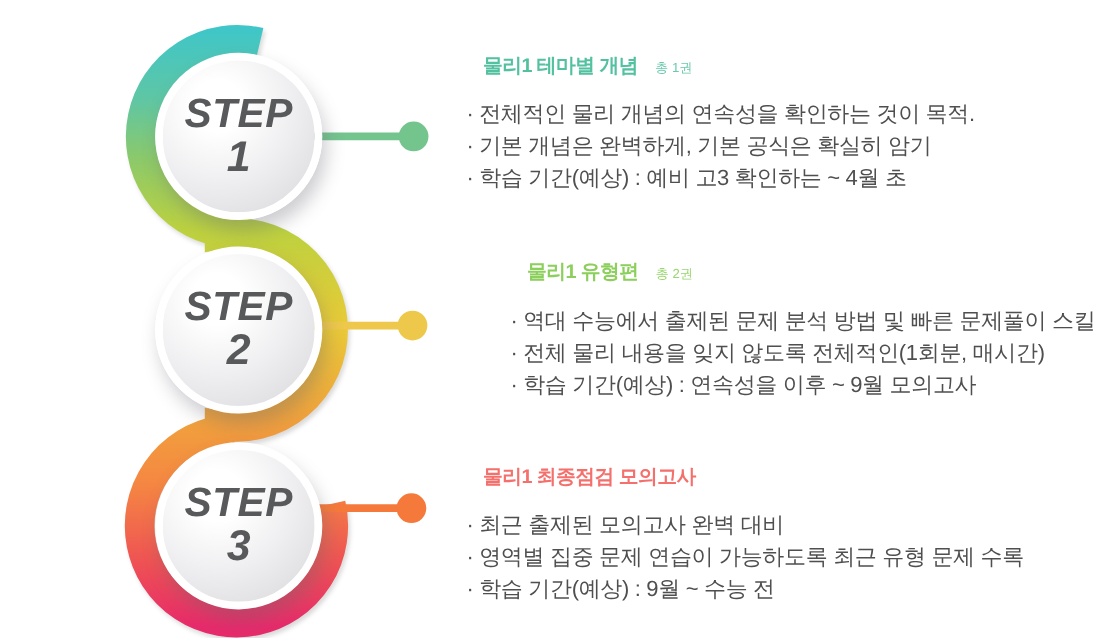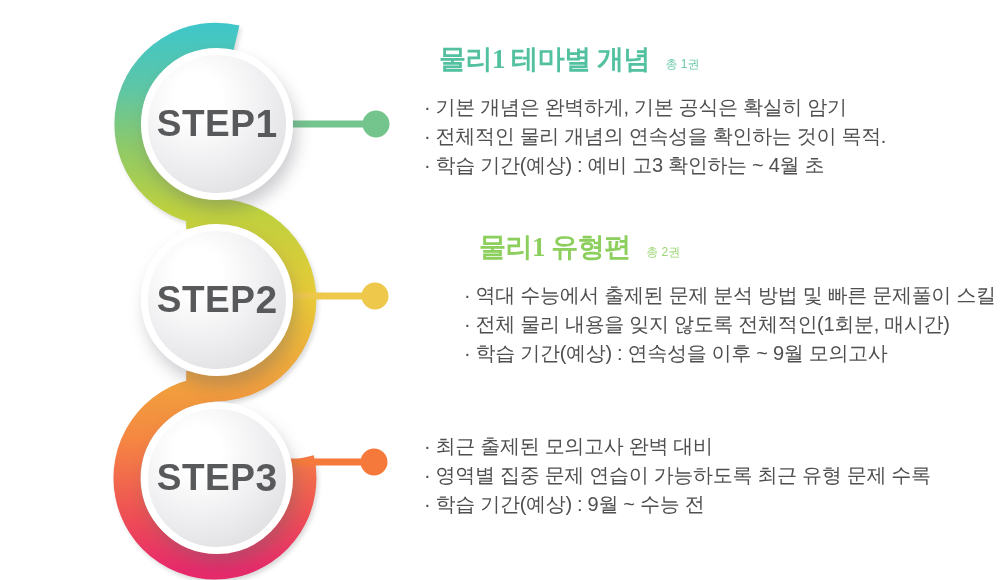--- a/index.html
+++ b/index.html
@@ -10,38 +10,38 @@
   }
   .canvas{position:absolute;top:0;left:0;width:1000px;height:580px;}
   svg.graphic{position:absolute;top:0;left:0;}
   .snake{filter:drop-shadow(2px 3px 2px rgba(0,0,0,0.14));}
 
   .step-circle{
     position:absolute;width:152px;height:152px;border-radius:50%;
     box-sizing:border-box;border:7px solid #ffffff;
     background:radial-gradient(circle at 36% 30%, #ffffff 18%, #efeff1 52%, #e2e2e5 78%, #cfcfd3 100%);
     box-shadow:4px 10px 16px rgba(100,100,112,0.32);
-    display:flex;flex-direction:row;align-items:center;justify-content:center;
+    display:flex;flex-direction:column;align-items:center;justify-content:center;font-style:italic;
   }
   .step-word{
     font-size:37px;font-weight:bold;color:#58595b;letter-spacing:0.5px;line-height:38px;
   }
   .step-num{
     font-size:39px;font-weight:bold;color:#58595b;line-height:42px;
   }
   .circle-1{left:141px;top:48px;}
   .circle-2{left:141px;top:224px;}
   .circle-3{left:141px;top:402px;}
 
   .text-block{position:absolute;left:424px;width:560px;}
   .block-1{top:44px;}
   .block-2{top:232px;margin-left:40px;}
   .block-3{top:418px;}
   .title-row{margin-left:15px;line-height:30px;white-space:nowrap;}
-  .title{font-size:27px;font-weight:bold;letter-spacing:-0.5px;font-family:Liberation Serif, serif;}
+  .title{font-size:18px;font-weight:bold;letter-spacing:-0.5px;}
   .badge{font-size:12px;font-weight:normal;margin-left:11px;}
   .bullets{margin-top:14px;}
   .bullet{font-size:20px;color:#4f4f4f;line-height:29px;letter-spacing:-0.3px;white-space:nowrap;}
 </style>
 </head>
 <body>
 
 <div class="canvas">
 
   <svg class="graphic" width="1000" height="580" viewBox="0 0 1000 580">
@@ -96,39 +96,42 @@
     <div class="step-word">STEP</div>
     <div class="step-num">3</div>
   </div>
 
   <div class="text-block block-1">
     <div class="title-row">
       <span class="title" style="color: rgb(83, 193, 160);">물리1 테마별 개념</span>
       <span class="badge" style="color: rgb(108, 201, 173);">총 1권</span>
     </div>
     <div class="bullets">
+      <div class="bullet">· 전체적인 물리 개념의 연속성을 확인하는 것이 목적.</div>
       <div class="bullet">· 기본 개념은 완벽하게, 기본 공식은 확실히 암기</div>
-      <div class="bullet">· 전체적인 물리 개념의 연속성을 확인하는 것이 목적.</div>
       <div class="bullet">· 학습 기간(예상) : 예비 고3 확인하는 ~ 4월 초</div>
     </div>
   </div>
 
   <div class="text-block block-2">
     <div class="title-row">
       <span class="title" style="color: rgb(140, 207, 92);">물리1 유형편</span>
       <span class="badge" style="color: rgb(155, 214, 114);">총 2권</span>
     </div>
     <div class="bullets">
       <div class="bullet">· 역대 수능에서 출제된 문제 분석 방법 및 빠른 문제풀이 스킬</div>
       <div class="bullet">· 전체 물리 내용을 잊지 않도록 전체적인(1회분, 매시간)</div>
       <div class="bullet">· 학습 기간(예상) : 연속성을 이후 ~ 9월 모의고사</div>
     </div>
   </div>
 
   <div class="text-block block-3">
+    <div class="title-row">
+      <span class="title" style="color: rgb(244, 112, 109);">물리1 최종점검 모의고사</span>
+    </div>
     <div class="bullets">
       <div class="bullet">· 최근 출제된 모의고사 완벽 대비</div>
       <div class="bullet">· 영역별 집중 문제 연습이 가능하도록 최근 유형 문제 수록</div>
       <div class="bullet">·  학습 기간(예상) : 9월 ~ 수능 전</div>
     </div>
   </div>
 
 </div>
 
 </body></html>

